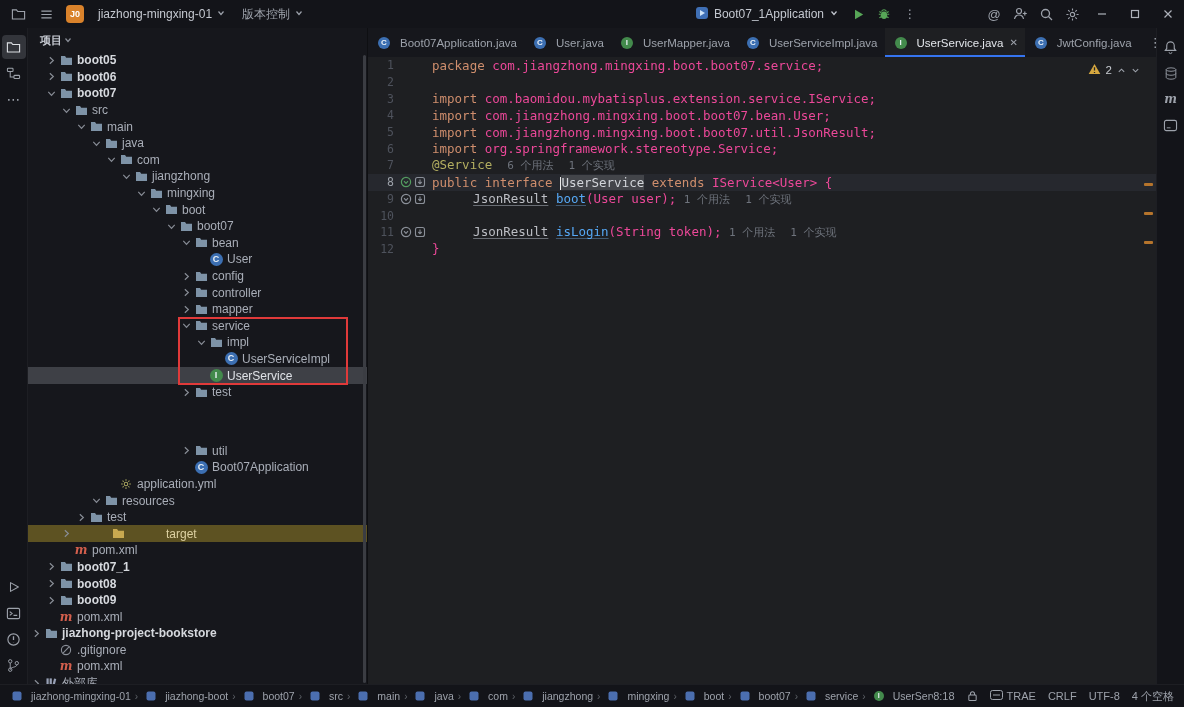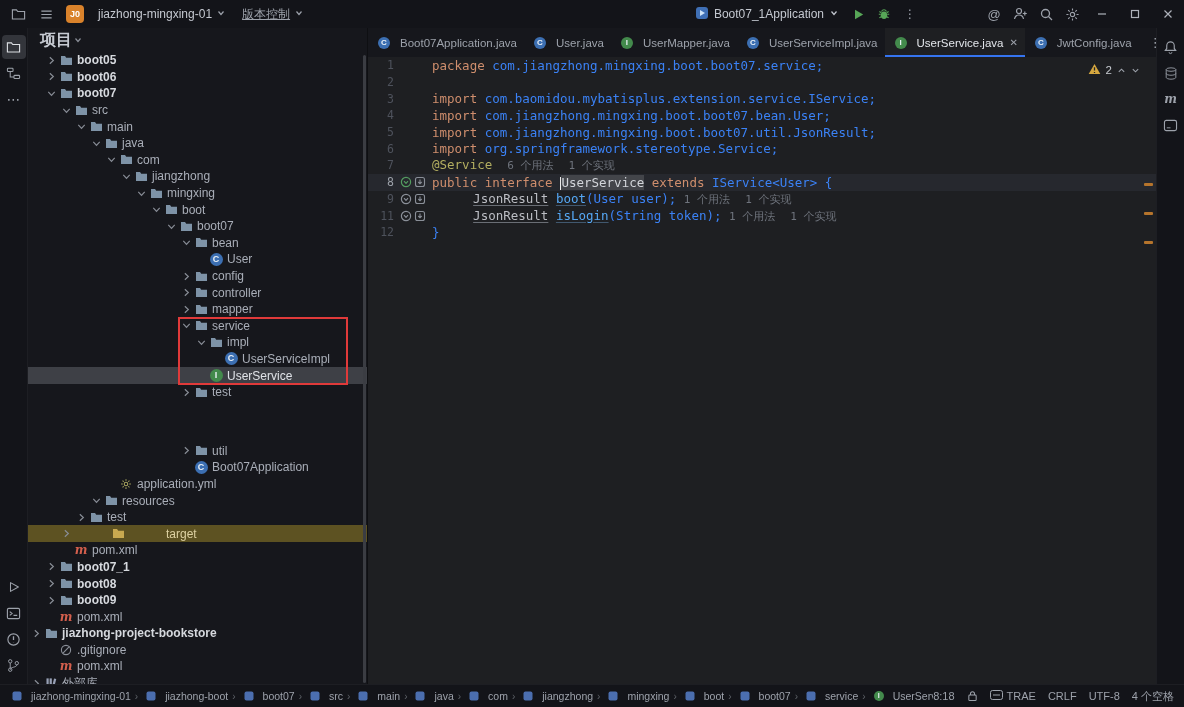--- a/index.html
+++ b/index.html
@@ -9,41 +9,41 @@
   .window { position:relative; width:1184px; height:707px; display:flex; flex-direction:column; background:#1e1f22; }
 
   
   .titlebar { height:28px; flex:none; background:#131419; display:flex; align-items:center;
               color:#9da2ab; font-size:12px; padding:0 0 0 6px; }
   .tb-left { display:flex; align-items:center; gap:4px; }
   .tb-btn { width:24px; height:22px; display:inline-flex; align-items:center; justify-content:center; border-radius:4px; color:#9da2ab; }
   .avatar { width:18px; height:18px; border-radius:4px; background:#d9822b; color:#fff; font-size:9px; font-weight:bold;
             display:inline-flex; align-items:center; justify-content:center; margin:0 4px; }
   .tb-proj { display:inline-flex; align-items:center; gap:4px; padding:2px 6px; border-radius:4px; color:#c4c8d0; }
-  .tb-proj .dim { color:#9da2ab;text-decoration:underline; }
+  .tb-proj .dim { color:#9da2ab; }
   .tb-right { margin-left:auto; display:flex; align-items:center; }
   .runwidget { display:inline-flex; align-items:center; gap:5px; color:#c4c8d0; padding:2px 6px; }
   .tb-ico { width:26px; height:22px; display:inline-flex; align-items:center; justify-content:center; color:#9da2ab; }
   .at-ico { margin-left:58px; font-size:13px; }
   .winbtn { width:33px; height:28px; display:inline-flex; align-items:center; justify-content:center; color:#aeb2ba; }
 
   
   .main { flex:1; display:flex; min-height:0; }
   .abar { width:28px; flex:none; background:#131419; display:flex; flex-direction:column; align-items:center; padding:5px 0; }
   .abar.left  { border-right:1px solid #1d1e23; }
   .abar.right { border-left:1px solid #1d1e23; }
   .ab-btn { width:24px; height:24px; margin:2px 0; display:flex; align-items:center; justify-content:center;
             color:#9da2ab; border-radius:4px; font-size:14px; }
   .ab-btn.active { background:#33353b; color:#dcdfe4; }
   .ab-spacer { margin-top:auto; }
 
   
   .sidebar { width:340px; flex:none; background:#16171c; position:relative; overflow:hidden; border-right:1px solid #0e0f12; }
   .panel-header { height:24px; display:flex; align-items:center; padding-left:12px;
-                  color:#c6cad2; font-size:16px; font-weight:bold; }
+                  color:#c6cad2; font-size:11px; font-weight:bold; }
   .panel-header .chev { color:#8a8f98; }
   .tree { font-size:12px; }
   .trow { height:16.6px; display:flex; align-items:center; color:#a9aeb8; white-space:nowrap; }
   .trow.bold .tlabel { color:#d6d9de; font-weight:bold; }
   .trow.sel { background:#3e4046; }
   .trow.sel .tlabel { color:#dfe2e7; }
   .trow.exc { background:#5d5222;gap:37px; }
   .trow.exc .tlabel { color:#ddd1a2; }
   .trow.exc .ic-folder { color:#c8a950; }
   .chev { width:12px; height:12px; flex:none; display:inline-flex; align-items:center; justify-content:center; color:#888d96; }
@@ -78,21 +78,21 @@
   .cline { display:flex; align-items:center; height:16.7px; white-space:pre; }
   .cline.cur { background:#26282e; }
   .lnum { width:26px; flex:none; text-align:right; color:#4e525c; font-size:11.5px; }
   .cline.cur .lnum { color:#9ba0a8; }
   .gicons { width:34px; flex:none; display:inline-flex; gap:2px; padding-left:6px; }
   .gic { width:12px; height:12px; display:inline-flex; }
   .tone-green { color:#549c60; }
   .tone-grey { color:#8a8f98; }
   .ctext { padding-left:4px; }
   .tk-kw { color:#cf8e6d; }
-  .tk-pl { color:#3b82f6; }
+  .tk-pl { color:#ec4899; }
   .tk-ann { color:#b3ae60; }
   .tk-method { color:#56a8f5; text-decoration:underline; text-decoration-color:#41586f; text-underline-offset:2px; }
   .tk-ref { color:#bcbec4; text-decoration:underline; text-decoration-color:#6a6e75; text-underline-offset:2px;margin-left:11px; }
   .tk-hint { color:#6e737c; font-size:11px; }
   .tk-hl { color:#d2d5da; background:#43454a; }
   .caret { display:inline-block; width:1.5px; height:13px; background:#ececec; vertical-align:middle; }
   .inspection { position:absolute; top:6px; right:16px; display:flex; align-items:center; gap:5px;
                 color:#c8ccd2; font-size:11.5px; font-family:"Liberation Sans",sans-serif; }
   .insp-chev { color:#9da2ab; display:inline-flex; }
   .mark { position:absolute; right:3px; width:9px; height:3px; background:#b5742c; border-radius:1px; }
@@ -756,20 +756,21 @@
                     <rect x="1.5" y="1.5" width="9" height="9" rx="2" fill="none" stroke="currentColor" stroke-width="1.1"></rect>
                     <path d="M6 3.5v4M4.3 6 6 7.8 7.7 6" fill="none" stroke="currentColor" stroke-width="1.1"></path>
                   </svg></span></span><span class="ctext"><span class="tk-kw">public interface </span><span class="caret"></span><span class="tk-hl">UserService</span><span class="tk-pl"> </span><span class="tk-kw">extends </span><span class="tk-pl">IService&lt;User&gt; {</span></span></div>
             <div class="cline"><span class="lnum">9</span><span class="gicons"><span class="gic tone-grey"><svg width="12" height="12" viewBox="0 0 12 12">
                     <circle cx="6" cy="6" r="4.6" fill="none" stroke="currentColor" stroke-width="1.2"></circle>
                     <path d="M4 5.2 6 7.4 8 5.2" fill="none" stroke="currentColor" stroke-width="1.2"></path>
                   </svg></span><span class="gic tone-grey"><svg width="12" height="12" viewBox="0 0 12 12">
                     <rect x="1.5" y="1.5" width="9" height="9" rx="2" fill="none" stroke="currentColor" stroke-width="1.1"></rect>
                     <path d="M6 3.5v4M4.3 6 6 7.8 7.7 6" fill="none" stroke="currentColor" stroke-width="1.1"></path>
                   </svg></span></span><span class="ctext"><span class="tk-pl">    </span><span class="tk-ref">JsonResult</span><span class="tk-pl"> </span><span class="tk-method">boot</span><span class="tk-pl">(User user); </span><span class="tk-hint">1 个用法</span><span class="tk-pl">  </span><span class="tk-hint">1 个实现</span></span></div>
+            <div class="cline"><span class="lnum">10</span><span class="gicons"></span><span class="ctext"></span></div>
             <div class="cline"><span class="lnum">11</span><span class="gicons"><span class="gic tone-grey"><svg width="12" height="12" viewBox="0 0 12 12">
                     <circle cx="6" cy="6" r="4.6" fill="none" stroke="currentColor" stroke-width="1.2"></circle>
                     <path d="M4 5.2 6 7.4 8 5.2" fill="none" stroke="currentColor" stroke-width="1.2"></path>
                   </svg></span><span class="gic tone-grey"><svg width="12" height="12" viewBox="0 0 12 12">
                     <rect x="1.5" y="1.5" width="9" height="9" rx="2" fill="none" stroke="currentColor" stroke-width="1.1"></rect>
                     <path d="M6 3.5v4M4.3 6 6 7.8 7.7 6" fill="none" stroke="currentColor" stroke-width="1.1"></path>
                   </svg></span></span><span class="ctext"><span class="tk-pl">    </span><span class="tk-ref">JsonResult</span><span class="tk-pl"> </span><span class="tk-method">isLogin</span><span class="tk-pl">(String token); </span><span class="tk-hint">1 个用法</span><span class="tk-pl">  </span><span class="tk-hint">1 个实现</span></span></div>
             <div class="cline"><span class="lnum">12</span><span class="gicons"></span><span class="ctext"><span class="tk-pl">}</span></span></div>
           </div>
         <div class="inspection">

